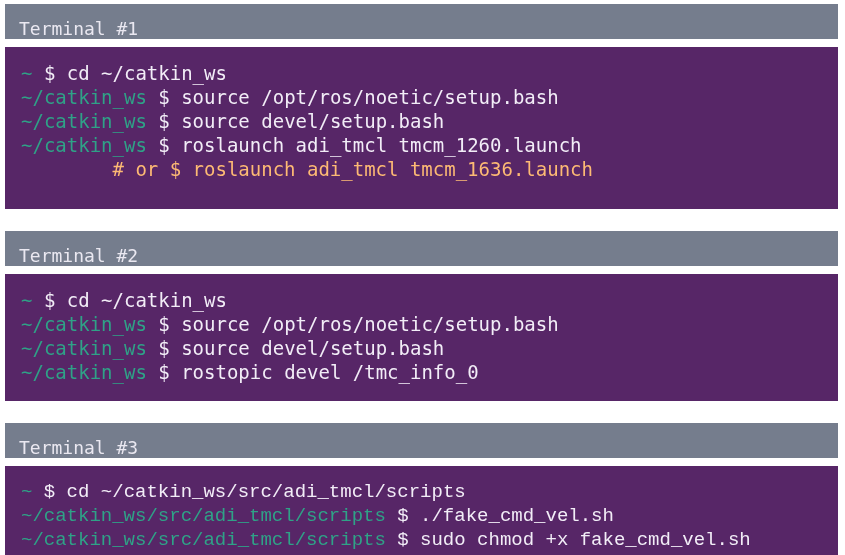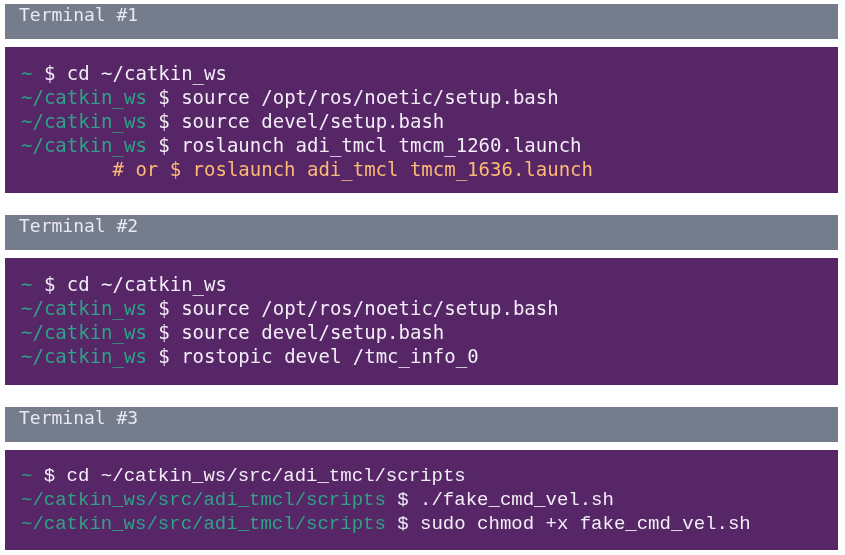--- a/index.html
+++ b/index.html
@@ -19,28 +19,28 @@
   }
   .terminal {
     margin-bottom: 22px;
   }
   .terminal-header {
     height: 35px;
     background: #757d8d;
     color: #eae8f1;
     font-size: 18px;
     display: flex;
-    align-items: flex-start;
+    align-items: flex-end;
     padding-left: 14px;
     box-sizing: border-box;
     margin-bottom: 8px;
   }
   .terminal-body {
     background: #572667;
-    padding: 14px 10px 12px 16px;
+    padding: 14px 10px 28px 16px;
     font-size: 19px;
     line-height: 24px;
     color: #f2edf7;
   }
   .terminal.t2 .terminal-body { padding-bottom: 17px; }
   .terminal.t3 .terminal-body { padding-bottom: 14px; font-family: Liberation Mono, monospace; }
   .line {
     white-space: pre;
     height: 24px;
   }

